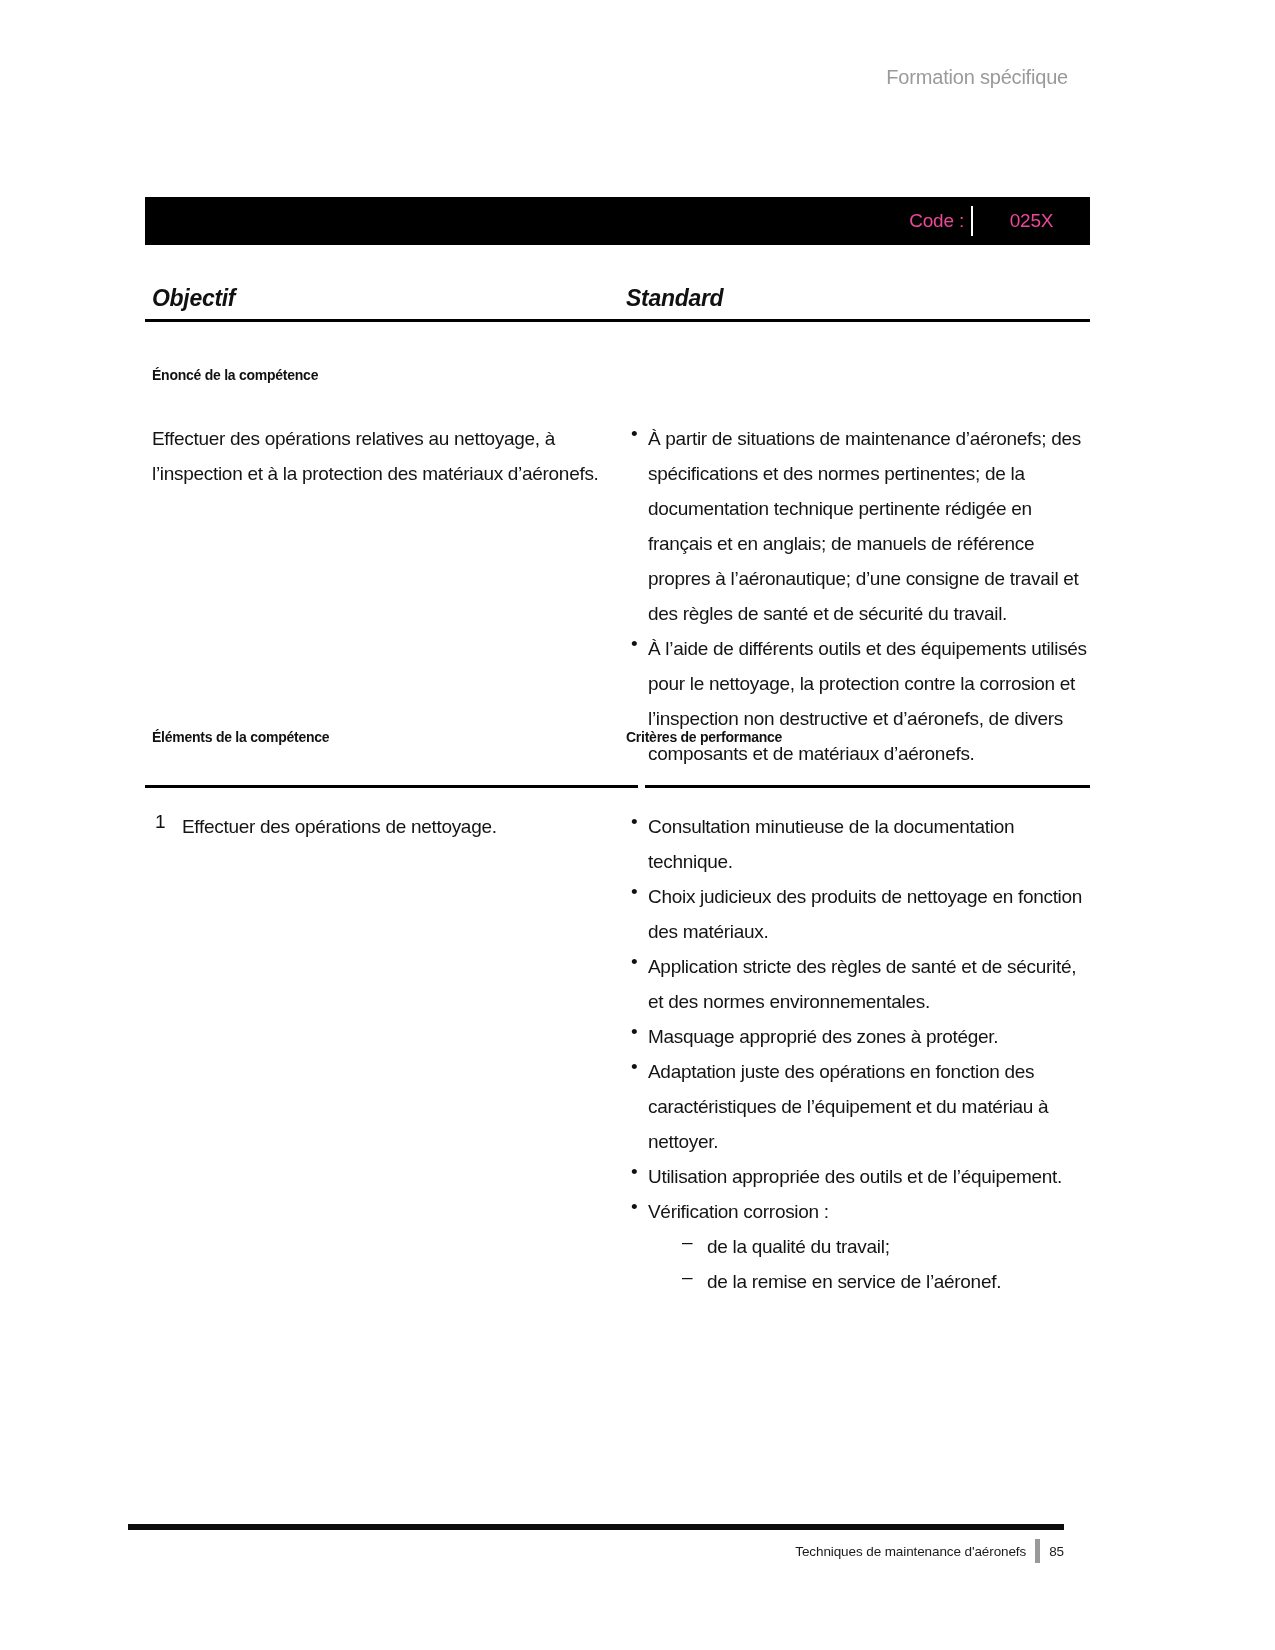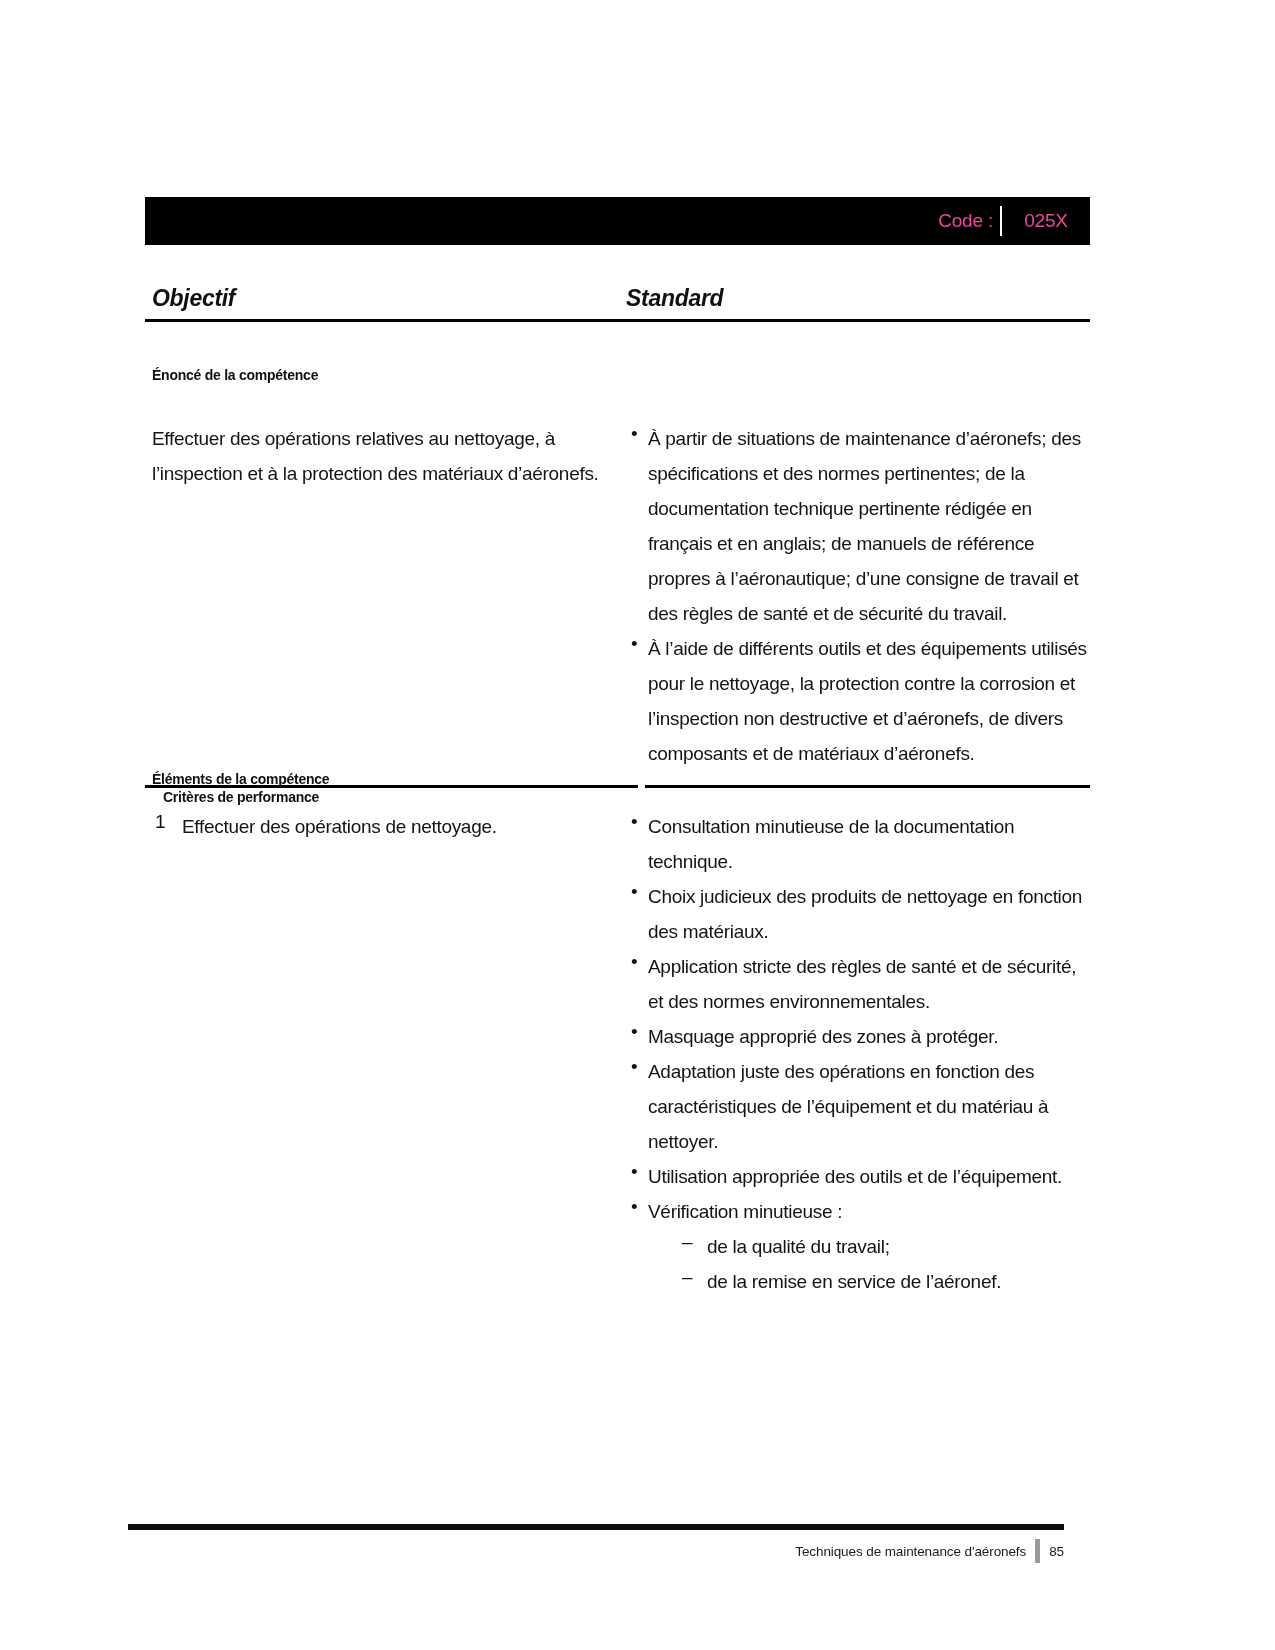--- a/index.html
+++ b/index.html
@@ -16,37 +16,37 @@
     font-size:20px; color:#9a9a9a; letter-spacing:-0.2px;
   }
 
   
   .code-bar {
     position:absolute; left:145px; top:197px; width:945px; height:48px;
     background:#000; color:#ec4899; display:flex; align-items:center;
     justify-content:flex-end; font-size:19px; letter-spacing:-0.2px;
   }
   .code-sep { width:2px; height:30px; background:#fff; margin-left:7px; flex:none; }
-  .code-value { width:88px; text-align:center; }
+  .code-value { width:117px; text-align:center; }
 
   
   .two-col { position:absolute; left:145px; width:945px; display:flex; }
   .col-l { width:463px; padding-left:7px; flex:none; }
   .col-r { width:464px; margin-left:18px; flex:none; }
 
   .colheads { top:285px; }
   .obj-title { font-size:23px; font-weight:700; font-style:italic; letter-spacing:-0.3px; }
 
   .rule { position:absolute; background:#000; height:3px; }
   .rule1  { left:145px; top:319px; width:945px; }
   .rule2a { left:145px; top:785px; width:493px; }
   .rule2b { left:645px; top:785px; width:445px; }
 
   .s1-titles { top:366px; }
-  .s2-titles { top:770px;flex-direction:column; }
+  .s2-titles { top:728px; }
   .sec-title { font-size:14px; font-weight:700; letter-spacing:-0.25px; }
 
   .s1-content { top:421px; }
   .s2-content { top:809px; }
 
   .body-text, .b-txt, .s-txt, .el-txt {
     font-size:19px; line-height:35px; letter-spacing:-0.3px; color:#141414;
   }
 
   
@@ -69,20 +69,21 @@
     display:flex; justify-content:flex-end; align-items:center;
     font-size:13.5px; color:#1a1a1a; letter-spacing:-0.1px;
   }
   .f-sep { width:5px; height:24px; background:#999; margin:0 9px; flex:none; }
 </style>
 </head>
 <body>
 
 <div class="page">
 
+  <div class="corner-label">Formation spécifique</div>
 
   <div class="code-bar">
     <span class="code-label">Code :</span>
     <span class="code-sep"></span>
     <span class="code-value">025X</span>
   </div>
 
   <div class="two-col colheads">
     <div class="col-l">
       <span class="obj-title">Objectif</span>
@@ -192,21 +193,21 @@
           <div class="b-row">
             <span class="b-dot">•</span>
             <span class="b-txt">Utilisation appropriée des outils et de l’équipement.</span>
           </div>
           <div class="subs">
             
           </div>
 
           <div class="b-row">
             <span class="b-dot">•</span>
-            <span class="b-txt">Vérification minutieuse :</span>
+            <span class="b-txt">Vérification corrosion :</span>
           </div>
           <div class="subs">
 
               <div class="s-row">
                 <span class="s-dash">–</span>
                 <span class="s-txt">de la qualité du travail;</span>
               </div>
 
               <div class="s-row">
                 <span class="s-dash">–</span>

